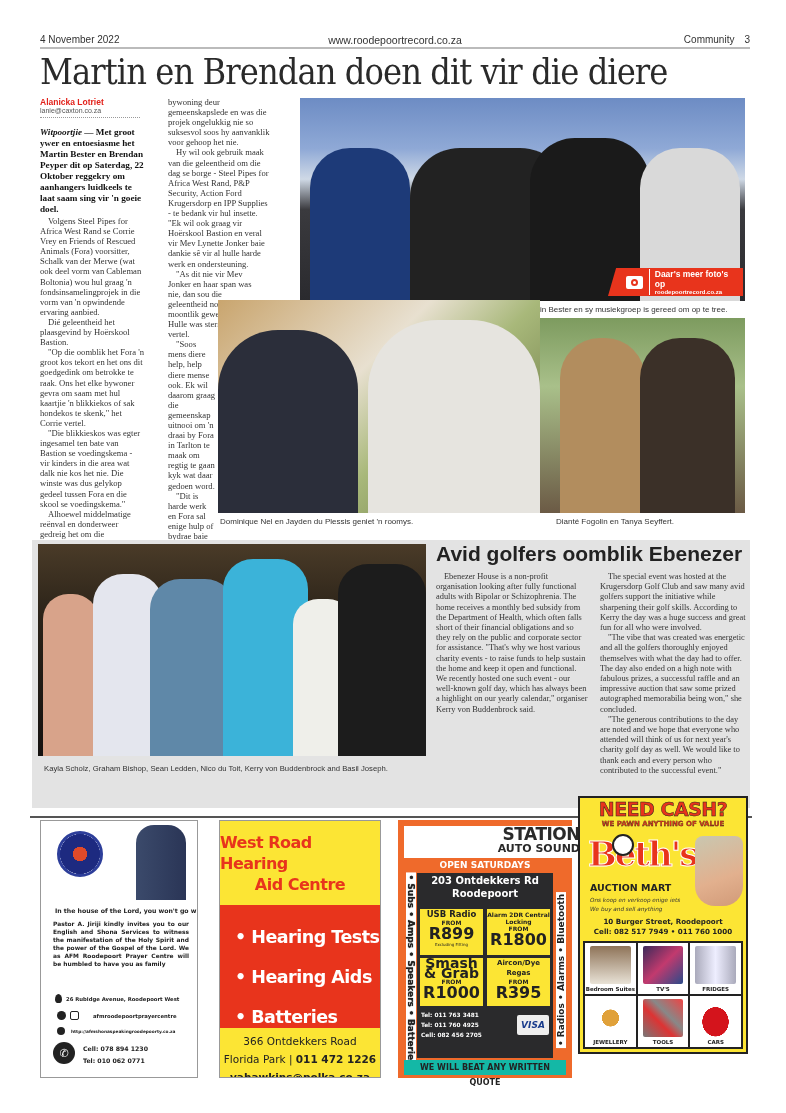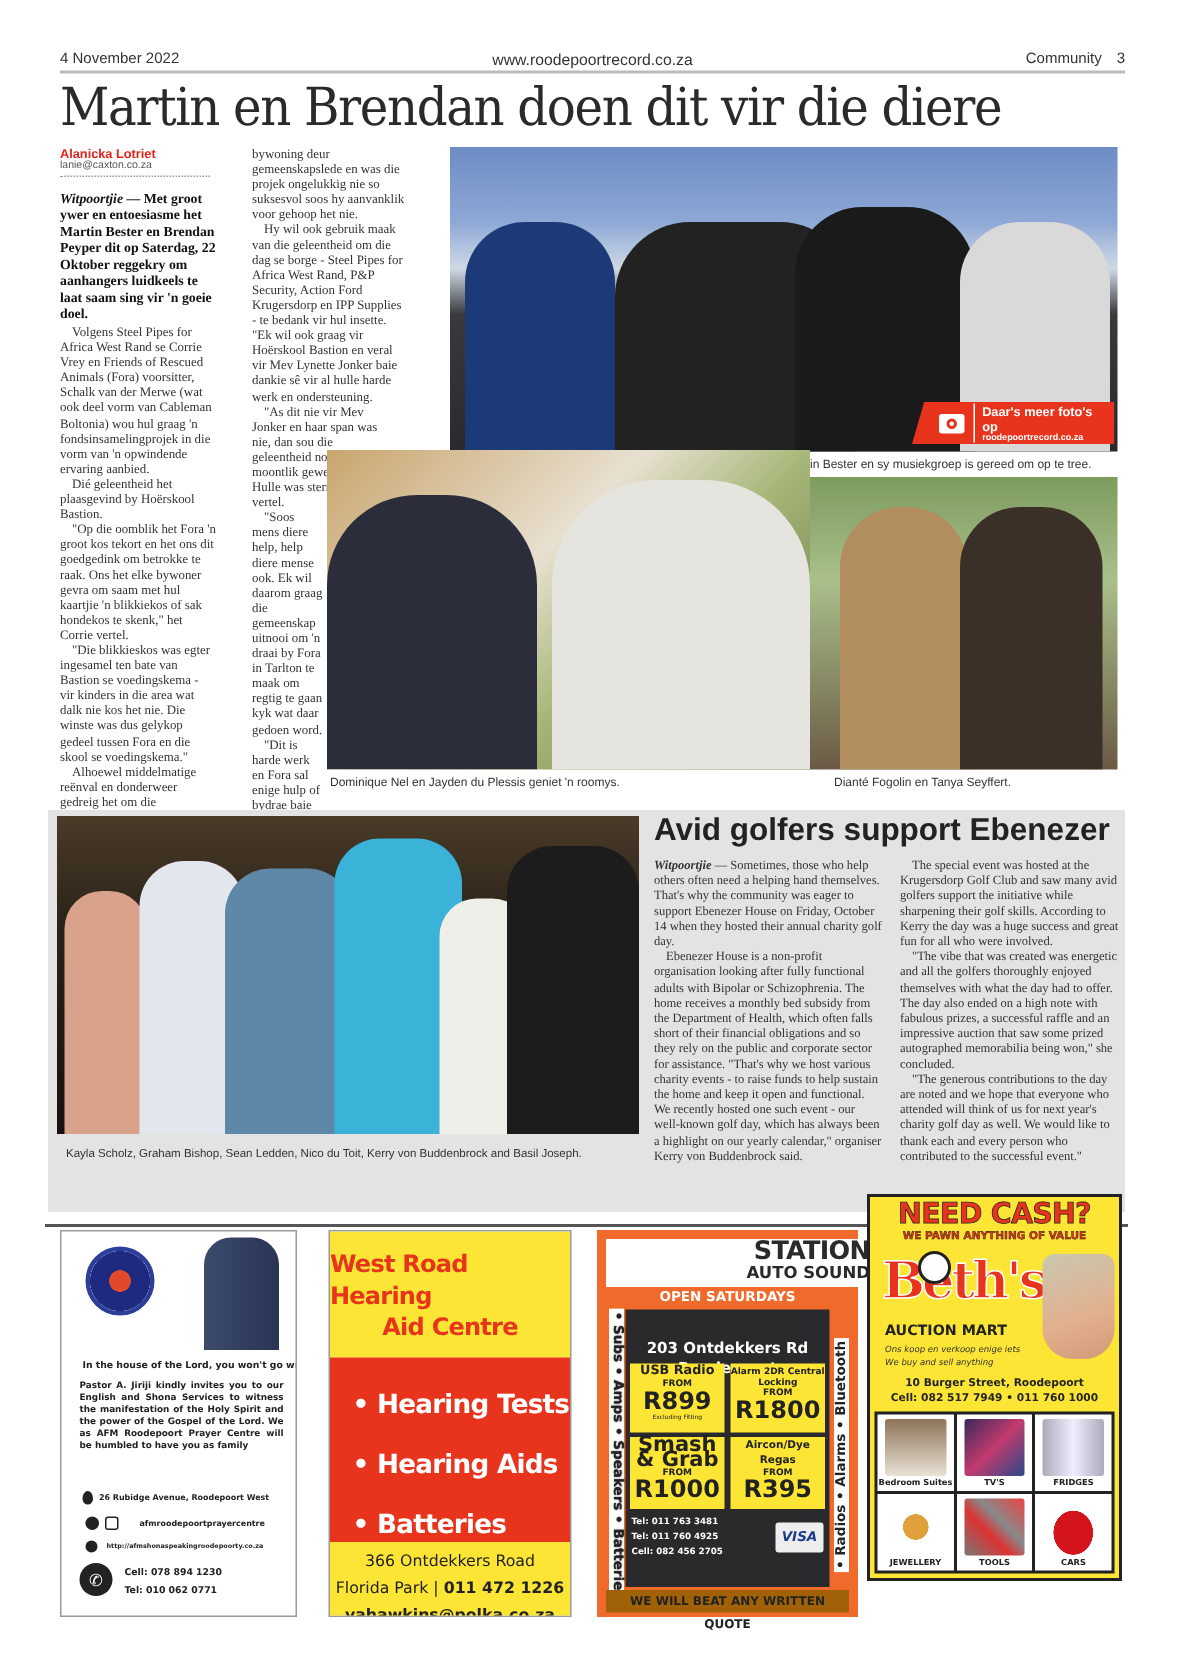--- a/index.html
+++ b/index.html
@@ -110,23 +110,22 @@
 <div class="abs golfbox"></div>
 <div class="abs photo" style="top:544px;left:38px;width:388px;height:212px;background:linear-gradient(180deg,#4a3b28 0%,#2a2218 35%,#151210 100%)">
   <div class="abs" style="left:5px;top:50px;width:55px;height:162px;background:#d8a38a;border-radius:25px 25px 0 0"></div>
   <div class="abs" style="left:55px;top:30px;width:70px;height:182px;background:#e4e6ee;border-radius:30px 30px 0 0"></div>
   <div class="abs" style="left:112px;top:35px;width:85px;height:177px;background:#5f88a8;border-radius:30px 30px 0 0"></div>
   <div class="abs" style="left:185px;top:15px;width:85px;height:197px;background:#3bb3d9;border-radius:30px 30px 0 0"></div>
   <div class="abs" style="left:255px;top:55px;width:60px;height:157px;background:#efefea;border-radius:25px 25px 0 0"></div>
   <div class="abs" style="left:300px;top:20px;width:88px;height:192px;background:#1c1c1c;border-radius:30px 30px 0 0"></div>
 </div>
 <div class="abs cap" style="top:764px;left:44px;font-size:7.7px">Kayla Scholz, Graham Bishop, Sean Ledden, Nico du Toit, Kerry von Buddenbrock and Basil Joseph.</div>
-<h2 class="abs golf-title">Avid golfers support Ebenezer</h2>
+<h2 class="abs golf-title">Avid golfers oomblik Ebenezer</h2>
 <div class="abs gcol" style="top:572px;left:436px;width:152px">
-  <p style="text-indent:0"><i style="font-weight:bold">Witpoortjie</i><span> — Sometimes, those who help others often need a helping hand themselves. That's why the community was eager to support Ebenezer House on Friday, October 14 when they hosted their annual charity golf day.</span></p>
   <p>Ebenezer House is a non-profit organisation looking after fully functional adults with Bipolar or Schizophrenia. The home receives a monthly bed subsidy from the Department of Health, which often falls short of their financial obligations and so they rely on the public and corporate sector for assistance. "That's why we host various charity events - to raise funds to help sustain the home and keep it open and functional. We recently hosted one such event - our well-known golf day, which has always been a highlight on our yearly calendar," organiser Kerry von Buddenbrock said.</p>
 </div>
 <div class="abs gcol" style="top:572px;left:600px;width:146px">
   <p>The special event was hosted at the Krugersdorp Golf Club and saw many avid golfers support the initiative while sharpening their golf skills. According to Kerry the day was a huge success and great fun for all who were involved.</p>
   <p>"The vibe that was created was energetic and all the golfers thoroughly enjoyed themselves with what the day had to offer. The day also ended on a high note with fabulous prizes, a successful raffle and an impressive auction that saw some prized autographed memorabilia being won," she concluded.</p>
   <p>"The generous contributions to the day are noted and we hope that everyone who attended will think of us for next year's charity golf day as well. We would like to thank each and every person who contributed to the successful event."</p>
 </div>
 
 <div class="abs" style="top:816px;left:30px;width:722px;height:2px;background:#555"></div>
 
@@ -172,21 +171,21 @@
   </div>
 </div>
 
 <div class="abs sas" style="top:820px;left:398px;width:174px;height:258px">
   <div class="abs" style="top:6px;left:6px;width:182px;height:32px;background:#fff;font-family:'DejaVu Sans',sans-serif;font-weight:bold;color:#2a2a2a;text-align:right;padding-right:6px">
     <div style="font-size:17px;line-height:17px;letter-spacing:-0.5px">STATION</div>
     <div style="font-size:11px;line-height:12px">AUTO SOUND</div>
   </div>
   <div class="abs" style="top:40px;left:0;width:174px;text-align:center;font-family:'DejaVu Sans',sans-serif;font-weight:bold;color:#fff;font-size:9px">OPEN SATURDAYS</div>
   <div class="abs" style="top:53px;left:19px;width:136px;height:185px;background:#2a2a2c">
-    <div style="text-align:center;color:#fff;font-family:'DejaVu Sans',sans-serif;font-weight:bold;font-size:10px;line-height:13px;padding-top:20px">
+    <div style="text-align:center;color:#fff;font-family:'DejaVu Sans',sans-serif;font-weight:bold;font-size:10px;line-height:13px;padding-top:1px">
       <div>203 Ontdekkers Rd</div>
       <div>Roodepoort</div>
     </div>
     <div class="price" style="top:36px;left:3px;width:63px;height:46px">
       <div style="font-size:8.5px">USB Radio</div>
       <div style="font-size:6px">FROM</div>
       <div style="font-size:16px;line-height:16px">R899</div>
       <div style="font-size:4px;font-weight:normal">Excluding Fitting</div>
     </div>
     <div class="price" style="top:36px;left:70px;width:63px;height:46px;font-size:6px;line-height:7px">
@@ -206,21 +205,21 @@
     </div>
     <div class="abs" style="top:137px;left:4px;color:#fff;font-family:'DejaVu Sans',sans-serif;font-weight:bold;font-size:5.8px;line-height:10px">
       <div>Tel: 011 763 3481</div>
       <div>Tel: 011 760 4925</div>
       <div>Cell: 082 456 2705</div>
     </div>
     <div class="abs" style="top:142px;left:100px;width:32px;height:20px;background:#eee;border-radius:2px;color:#1a3c8c;font-family:'DejaVu Sans',sans-serif;font-weight:bold;font-style:italic;font-size:9px;display:flex;align-items:center;justify-content:center">VISA</div>
   </div>
   <div class="vtext" style="top:150px;left:13px;transform:translate(-50%,-50%) rotate(90deg);font-size:9px;color:#fff;text-shadow:0 0 1px #222"><span style="background:#fff;color:#222;padding:0 2px">• Subs • Amps • Speakers • Batteries</span></div>
   <div class="vtext" style="top:150px;left:163px;transform:translate(-50%,-50%) rotate(-90deg);font-size:9px"><span style="background:#fff;color:#222;padding:0 2px">• Radios • Alarms • Bluetooth</span></div>
-  <div class="abs" style="top:240px;left:6px;width:162px;height:15px;background:#a16207;text-align:center;font-family:'DejaVu Sans',sans-serif;font-weight:bold;font-size:8px;line-height:15px;color:#222">WE WILL BEAT ANY WRITTEN QUOTE</div>
+  <div class="abs" style="top:240px;left:6px;width:162px;height:15px;background:#14b8a6;text-align:center;font-family:'DejaVu Sans',sans-serif;font-weight:bold;font-size:8px;line-height:15px;color:#222">WE WILL BEAT ANY WRITTEN QUOTE</div>
 </div>
 
 <div class="abs ad beth" style="top:796px;left:578px;width:170px;height:258px;border:2px solid #222">
   <div style="text-align:center;font-family:'DejaVu Sans',sans-serif;font-weight:bold;color:#e8341c;font-size:19px;line-height:22px;-webkit-text-stroke:0.5px #222;letter-spacing:-0.5px">NEED CASH?</div>
   <div style="text-align:center;font-family:'DejaVu Sans',sans-serif;font-weight:bold;color:#e8341c;font-size:7px;-webkit-text-stroke:0.3px #222">WE PAWN ANYTHING OF VALUE</div>
   <div class="abs" style="top:36px;left:8px;font-family:'DejaVu Serif',serif;font-weight:bold;font-size:34px;color:#e8341c;-webkit-text-stroke:1px #fff;letter-spacing:-2px">Beth's</div>
   <div class="abs" style="top:36px;left:32px;width:22px;height:22px;border-radius:50%;background:#fff;border:2px solid #222"></div>
   <div class="abs" style="top:38px;left:115px;width:48px;height:70px;background:linear-gradient(160deg,#c9c7b0,#e2b08e 60%,#d19a78);border-radius:8px 8px 20px 20px"></div>
   <div class="abs" style="top:84px;left:10px;font-family:'DejaVu Sans',sans-serif;font-weight:bold;font-size:9.5px;color:#222">AUCTION MART</div>
   <div class="abs" style="top:98px;left:10px;font-family:'DejaVu Sans',sans-serif;font-style:italic;font-size:5.7px;line-height:9px;color:#333">

